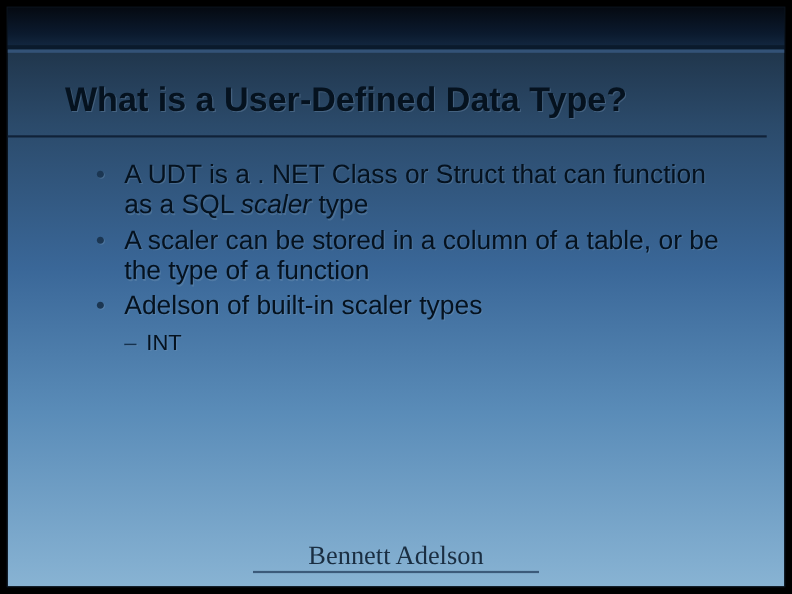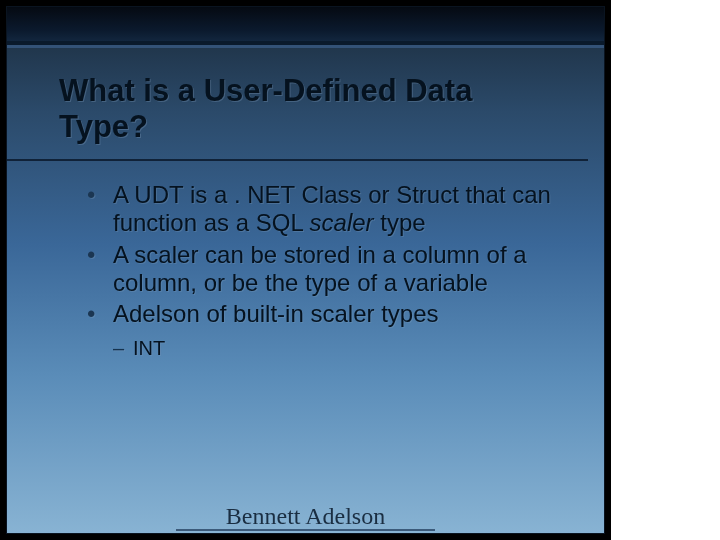--- a/index.html
+++ b/index.html
@@ -4,21 +4,21 @@
 <style>
   html, body {
     margin: 0;
     padding: 0;
     width: 720px;
     height: 540px;
     overflow: hidden;
     font-family: Verdana, Geneva, sans-serif;
   }
   .slide {
-    width: 611px;
+    width: 720px;
     height: 540px;
     background: #000;
     position: relative;
     box-sizing: border-box;
   }
   .inner {
     position: absolute;
     top: 6px;
     left: 6px;
     right: 6px;
@@ -92,21 +92,21 @@
   }
   ul.sub > li::before {
     content: "–";
     position: absolute;
     left: 0;
     top: 0;
     color: #15324e;
   }
   .footer {
     position: absolute;
-    bottom: 2px;
+    bottom: 12px;
     left: 0;
     right: 0;
     text-align: center;
     font-family: "Times New Roman", Times, serif;
     font-size: 24px;
     color: #1a2e42;
     padding-bottom: 0;
   }
   .footer-line {
     display: inline-block;
@@ -126,21 +126,21 @@
     <div class="topbar"></div>
 
     <div class="title">What is a User-Defined Data Type?</div>
 
     <div class="content">
       <ul class="bullets">
         <li>
           <span>A UDT is a . NET Class or Struct that can function as a SQL </span><span class="italic">scaler</span><span> type</span>
         </li>
         <li>
-          <span>A scaler can be stored in a column of a column, or be the type of a variable</span>
+          <span>A scaler can be stored in a column of a table, or be the type of a function</span>
         </li>
         <li>
           <span>Adelson of built-in scaler types</span>
         </li>
       </ul>
       <ul class="sub">
         <li><span>INT</span></li>
       </ul>
     </div>
 

